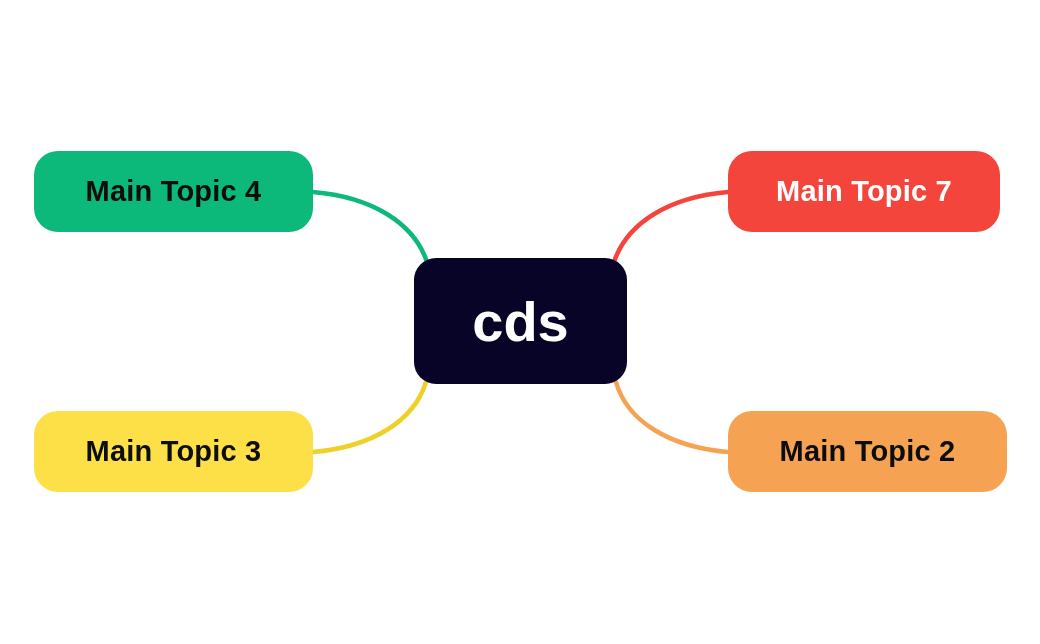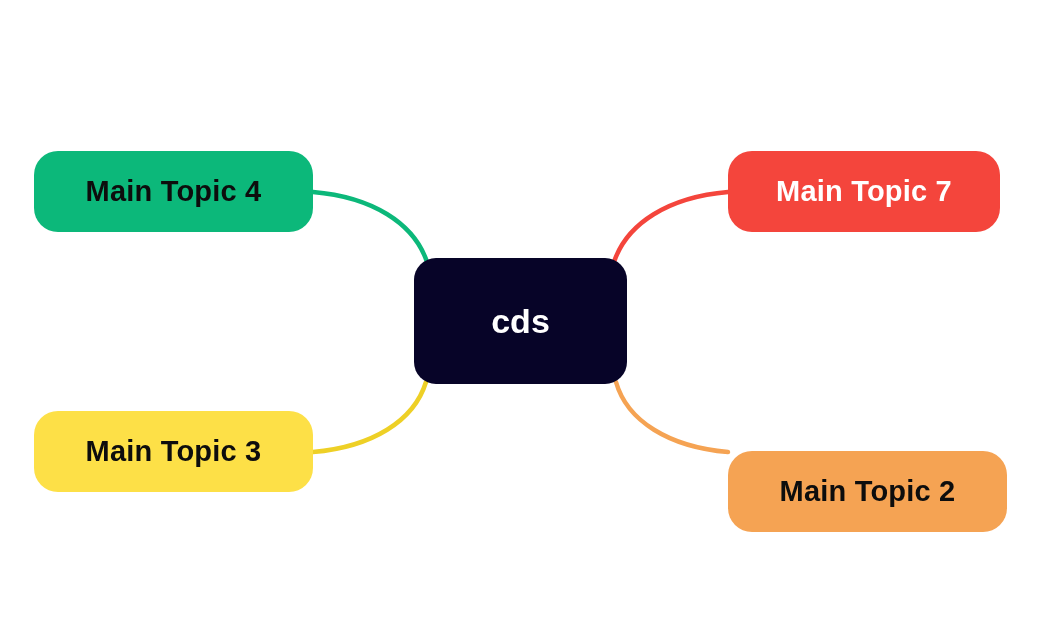--- a/index.html
+++ b/index.html
@@ -44,21 +44,21 @@
     letter-spacing: 0.2px;
     cursor: pointer;
   }
   .topic-node.narrow { width: 272px; }
   .root-node {
     left: 414px;
     top: 258px;
     width: 213px;
     height: 126px;
     border-radius: 22px;
-    font-size: 34px;
+    font-size: 56px;
     font-weight: 700;
     cursor: pointer;
   }
   .pos-top-left     { left: 34px;  top: 151px; }
   .pos-top-right    { left: 728px; top: 151px; }
   .pos-bottom-left  { left: 34px;  top: 411px; }
   .pos-bottom-right { left: 728px; top: 411px; }
   .node-label {
     pointer-events: none;
     white-space: nowrap;
@@ -85,17 +85,17 @@
   </div>
 
   <div class="node root-node" style="background: rgb(7, 4, 40); color: rgb(255, 255, 255);">
     <span class="node-label">cds</span>
   </div>
 
   <div class="node topic-node pos-bottom-left" style="background: #fde047; color: rgb(13, 13, 13);">
     <span class="node-label">Main Topic 3</span>
   </div>
 
-  <div class="node topic-node pos-bottom-right" style="background: rgb(245, 163, 83); color: rgb(13, 13, 13); margin-top: 40px;">
+  <div class="node topic-node pos-bottom-right" style="background: rgb(245, 163, 83); color: rgb(13, 13, 13);">
     <span class="node-label">Main Topic 2</span>
   </div>
 
 </div>
 
 </body></html>

